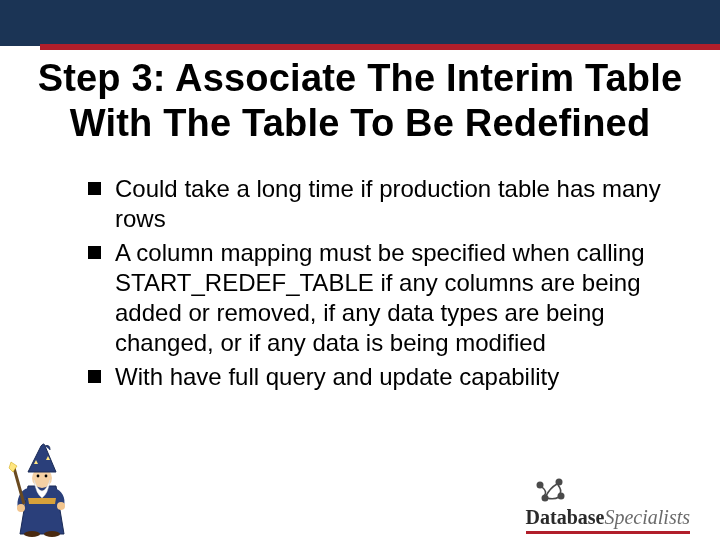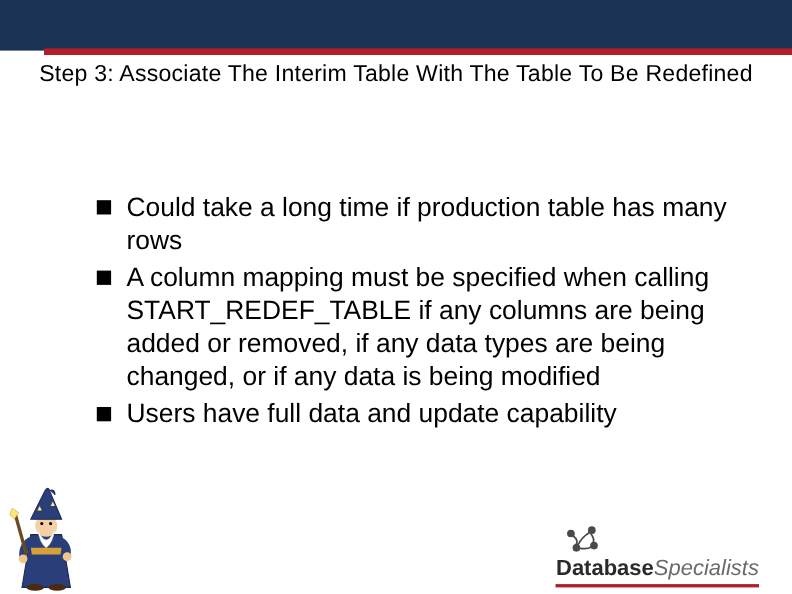--- a/index.html
+++ b/index.html
@@ -26,22 +26,22 @@
     right: 0;
     top: 44px;
     height: 6px;
     background: #b11e2a;
   }
   .title {
     position: absolute;
     top: 56px;
     left: 16px;
     right: 16px;
-    font-weight: normal;
-    font-size: 21px;
+    font-weight: bold;
+    font-size: 38px;
     line-height: 1.18;
     color: #000;
     text-align: center;
     letter-spacing: 0.2px;
   }
   .bullets {
     position: absolute;
     top: 174px;
     left: 88px;
     right: 36px;
@@ -78,21 +78,21 @@
     position: absolute;
     right: 30px;
     bottom: 6px;
     text-align: left;
   }
   .logo-mark {
     display: block;
     margin: 0 0 2px 6px;
   }
   .logo-wordmark {
-    font-family: Liberation Sans, sans-serif;
+    font-family: Liberation Serif, serif;
     font-size: 20px;
     color: #2a2a2a;
     white-space: nowrap;
   }
   .logo-wordmark .bold {
     font-weight: 700;
   }
   .logo-wordmark .light {
     font-weight: 400;
     font-style: italic;
@@ -116,21 +116,21 @@
   <div class="bullet">
     <span class="marker"></span>
     <span class="text">Could take a long time if production table has many rows</span>
   </div>
   <div class="bullet">
     <span class="marker"></span>
     <span class="text">A column mapping must be specified when calling START_REDEF_TABLE if any columns are being added or removed, if any data types are being changed, or if any data is being modified</span>
   </div>
   <div class="bullet">
     <span class="marker"></span>
-    <span class="text">Users have full data and update capability</span>
+    <span class="text">With have full query and update capability</span>
   </div>
 </div>
 
 <svg class="wizard" viewBox="0 0 80 100">
 
   <path d="M20 48 L12 96 L56 96 L48 48 Z" fill="#2a3f7a" stroke="#1a2a54" stroke-width="1"></path>
 
   <path d="M20 60 L48 60 L47 66 L21 66 Z" fill="#d7a13a"></path>
 
   <path d="M20 50 C12 52 8 62 10 70 L16 70 C16 62 20 56 24 54 Z" fill="#2a3f7a"></path>

